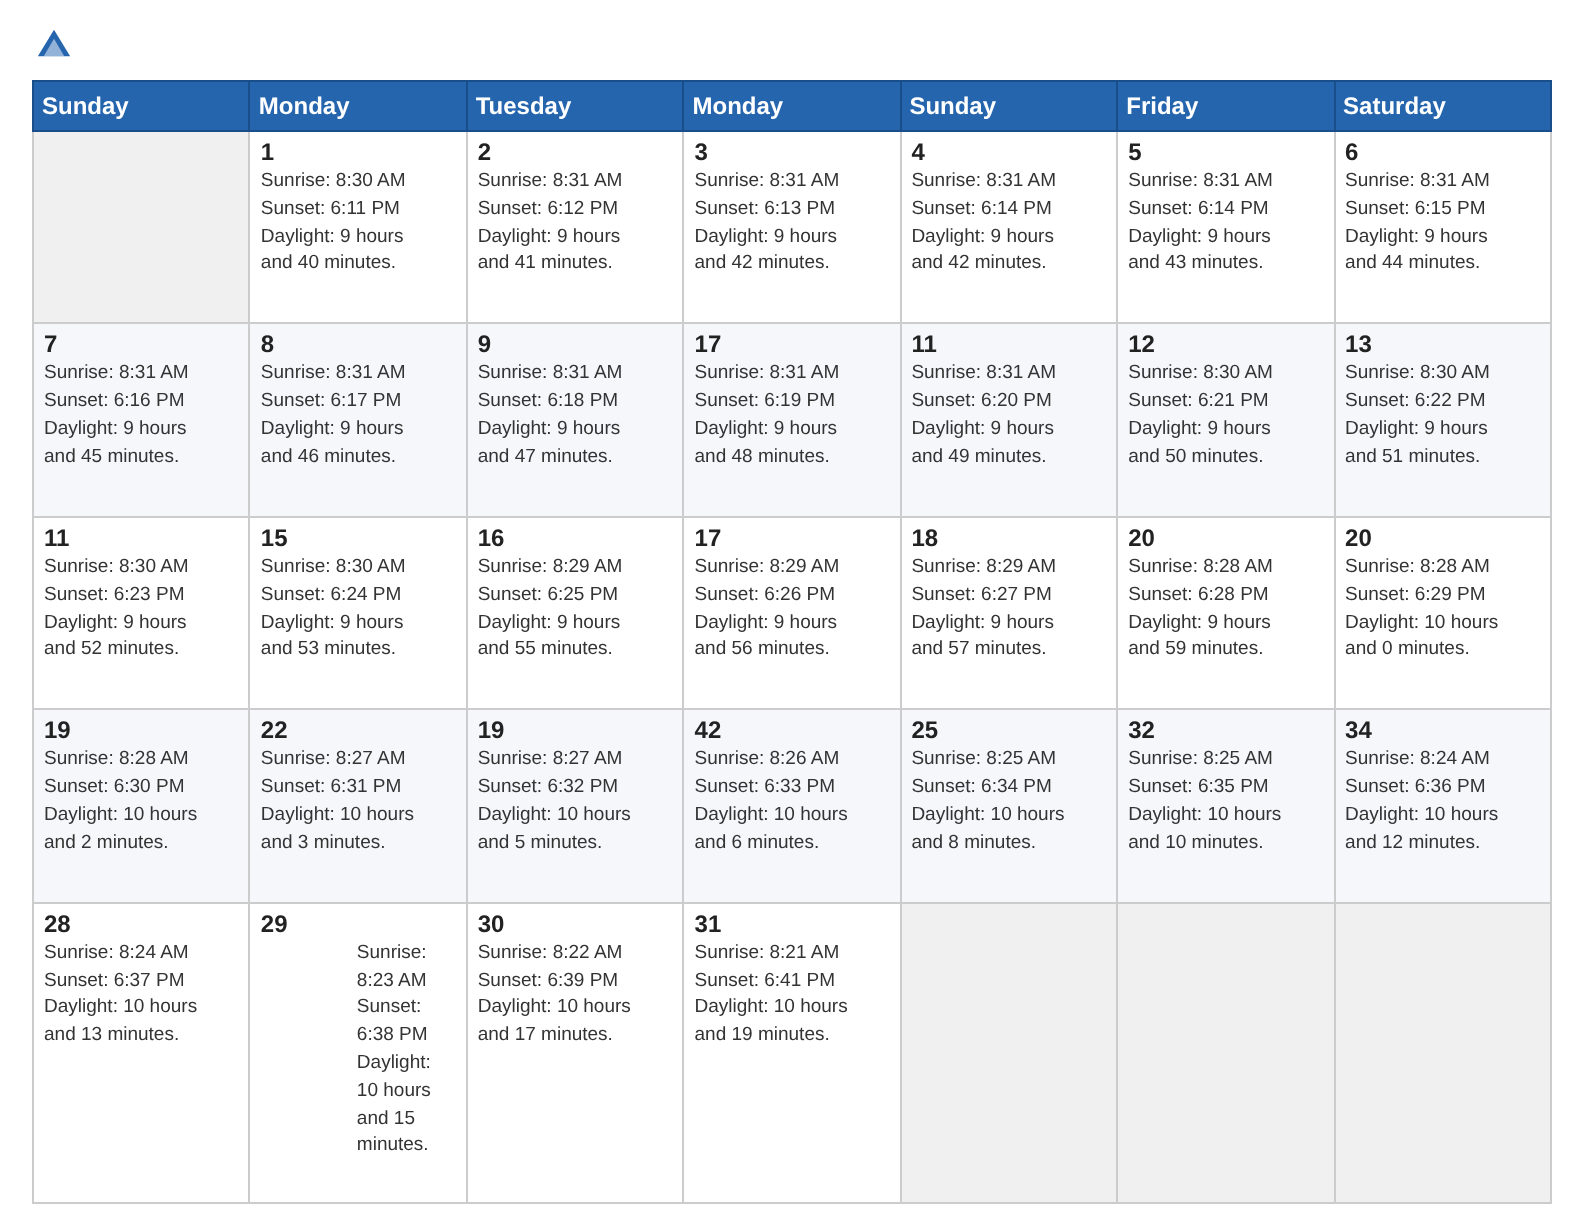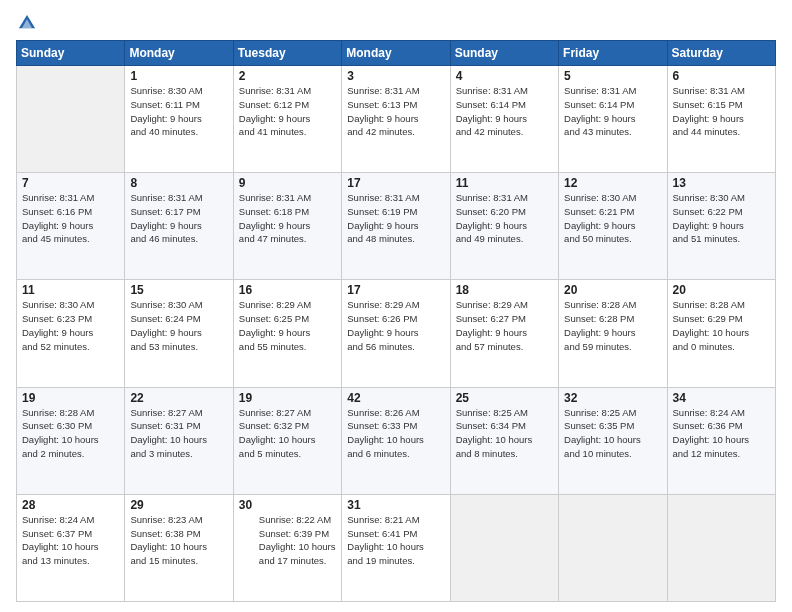--- a/index.html
+++ b/index.html
@@ -328,28 +328,28 @@
         <tr>
           <td>
             <div class="day-number">28</div>
             <div class="day-info" style="white-space: pre-line;">Sunrise: 8:24 AM
 Sunset: 6:37 PM
 Daylight: 10 hours
 and 13 minutes.</div>
           </td>
           <td>
             <div class="day-number">29</div>
-            <div class="day-info" style="white-space: pre-line;">Sunrise: 8:23 AM
+            <div class="day-info" style="white-space: pre-line; margin-left: 48px;">Sunrise: 8:23 AM
 Sunset: 6:38 PM
 Daylight: 10 hours
 and 15 minutes.</div>
           </td>
           <td>
             <div class="day-number">30</div>
-            <div class="day-info" style="white-space: pre-line; margin-left: 20px;">Sunrise: 8:22 AM
+            <div class="day-info" style="white-space: pre-line;">Sunrise: 8:22 AM
 Sunset: 6:39 PM
 Daylight: 10 hours
 and 17 minutes.</div>
           </td>
           <td>
             <div class="day-number">31</div>
             <div class="day-info" style="white-space: pre-line;">Sunrise: 8:21 AM
 Sunset: 6:41 PM
 Daylight: 10 hours
 and 19 minutes.</div>

